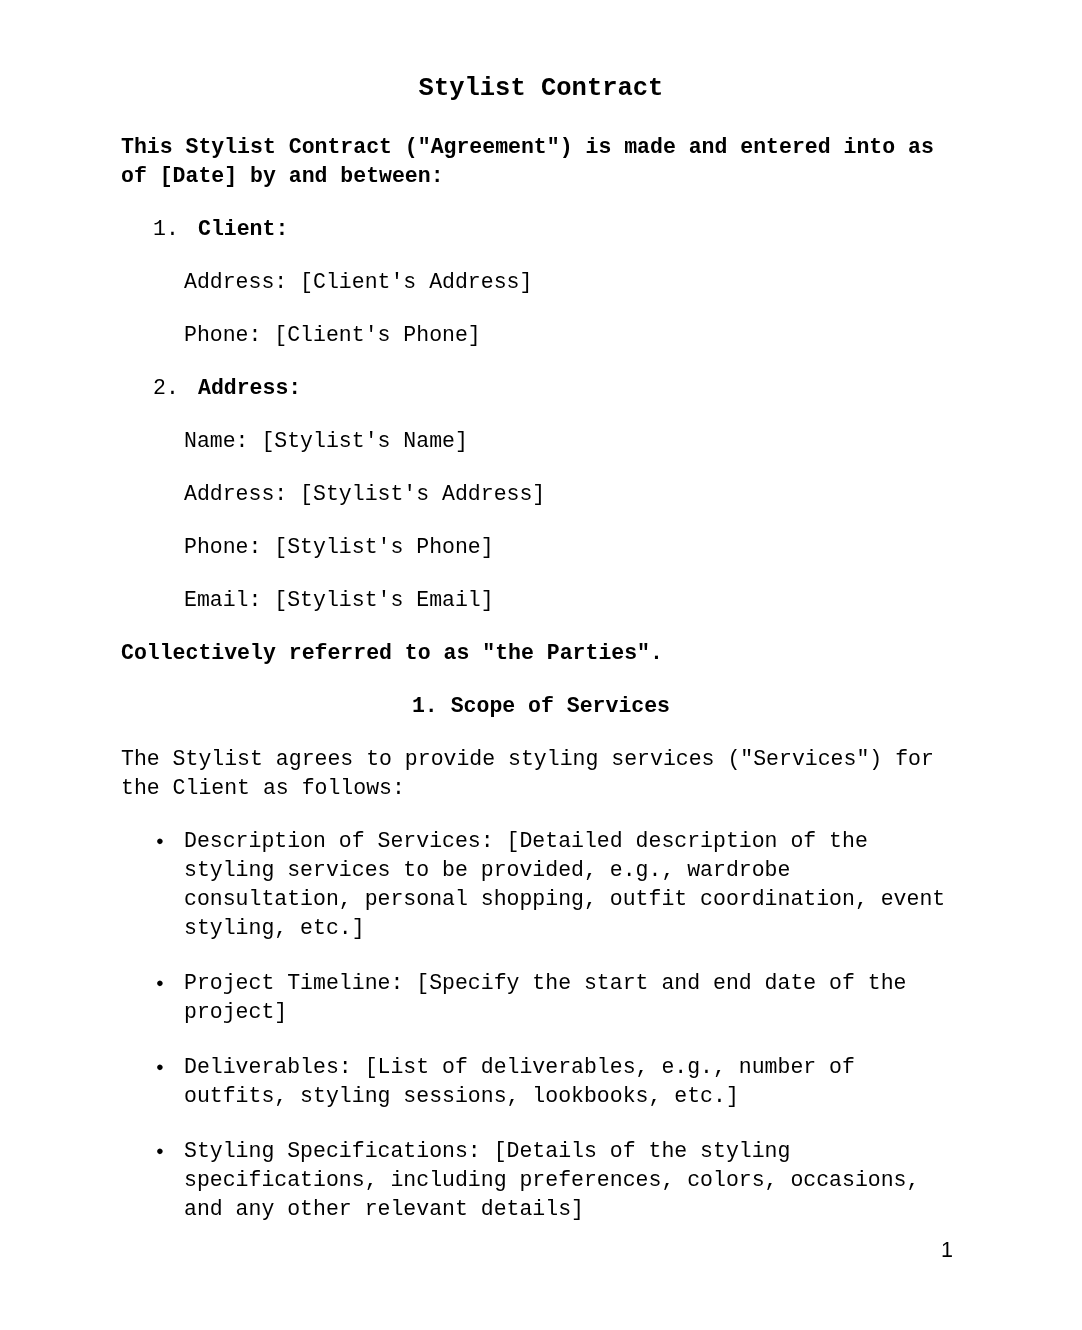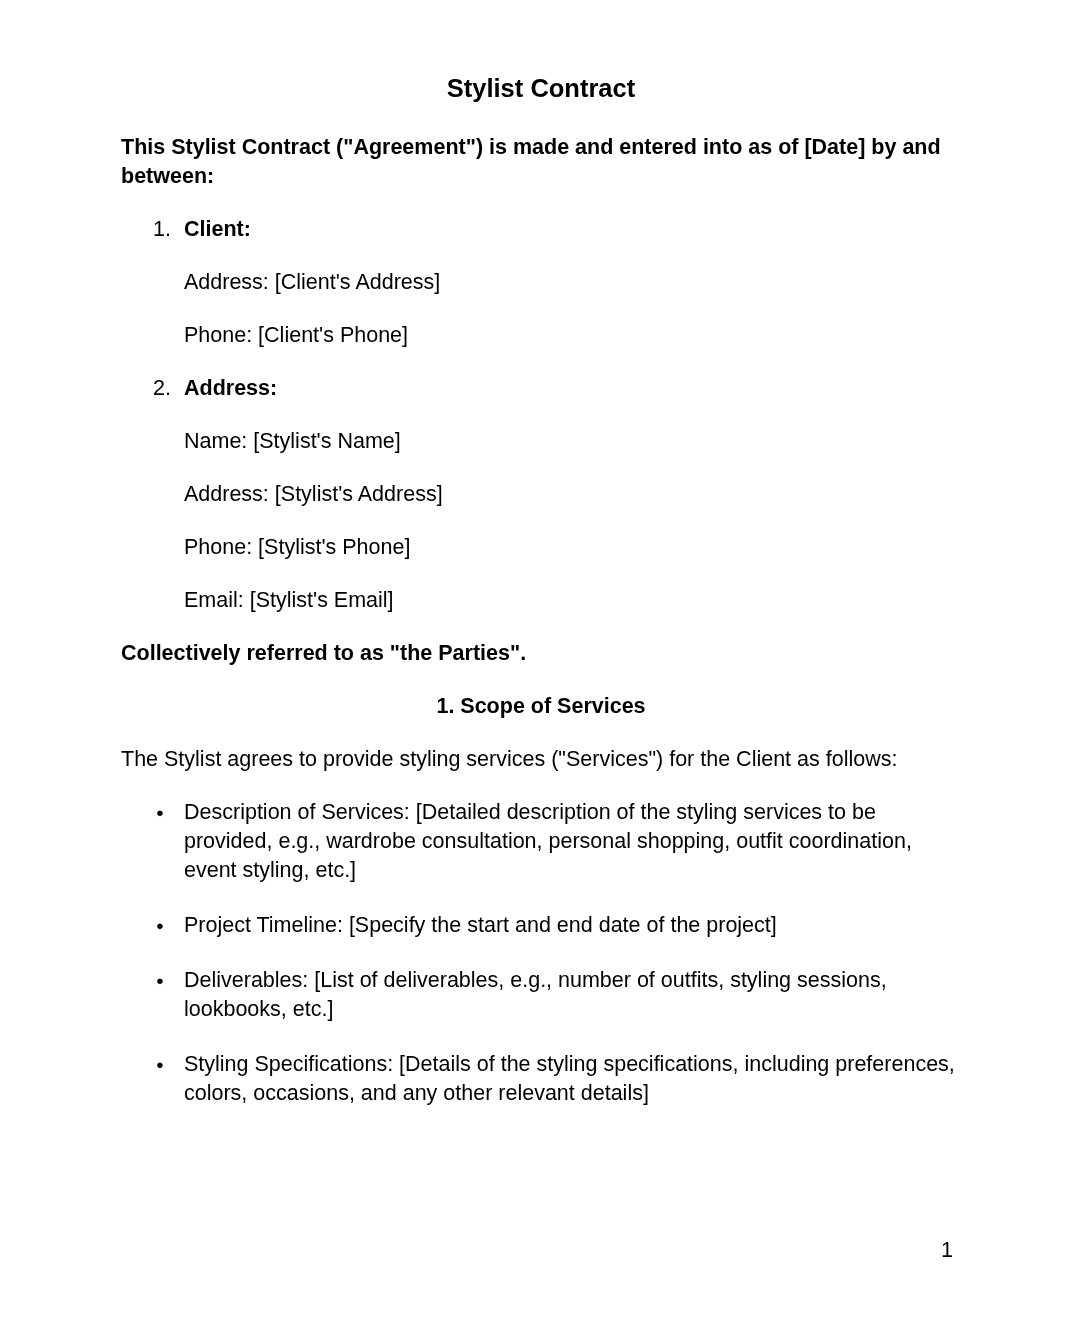--- a/index.html
+++ b/index.html
@@ -13,20 +13,21 @@
     height: 1330px;
     background: #ffffff;
     color: #000000;
     font-family: "Liberation Sans", "DejaVu Sans", sans-serif;
     font-size: 21.5px;
     line-height: 29px;
     overflow: hidden;
   }
   .content {
     padding: 72px 121px 0 121px;
+    font-family: Liberation Mono, monospace;
   }
   h1.doc-title {
     font-size: 25.5px;
     line-height: 33px;
     font-weight: bold;
     text-align: center;
     margin: 0 0 28px 0;
   }
   p {
     margin: 0 0 24px 0;
@@ -45,20 +46,21 @@
     display: flex;
     margin: 0 0 24px 32px;
   }
   .numbered-item .num {
     flex: 0 0 31px;
     width: 31px;
     font-weight: normal;
   }
   .numbered-item .party-label {
     font-weight: bold;
+    margin-left: 14px;
   }
   p.field {
     margin-left: 63px;
   }
   ul.scope-list {
     list-style: none;
     margin: 0;
     padding: 0 0 0 32px;
   }
   ul.scope-list li {

